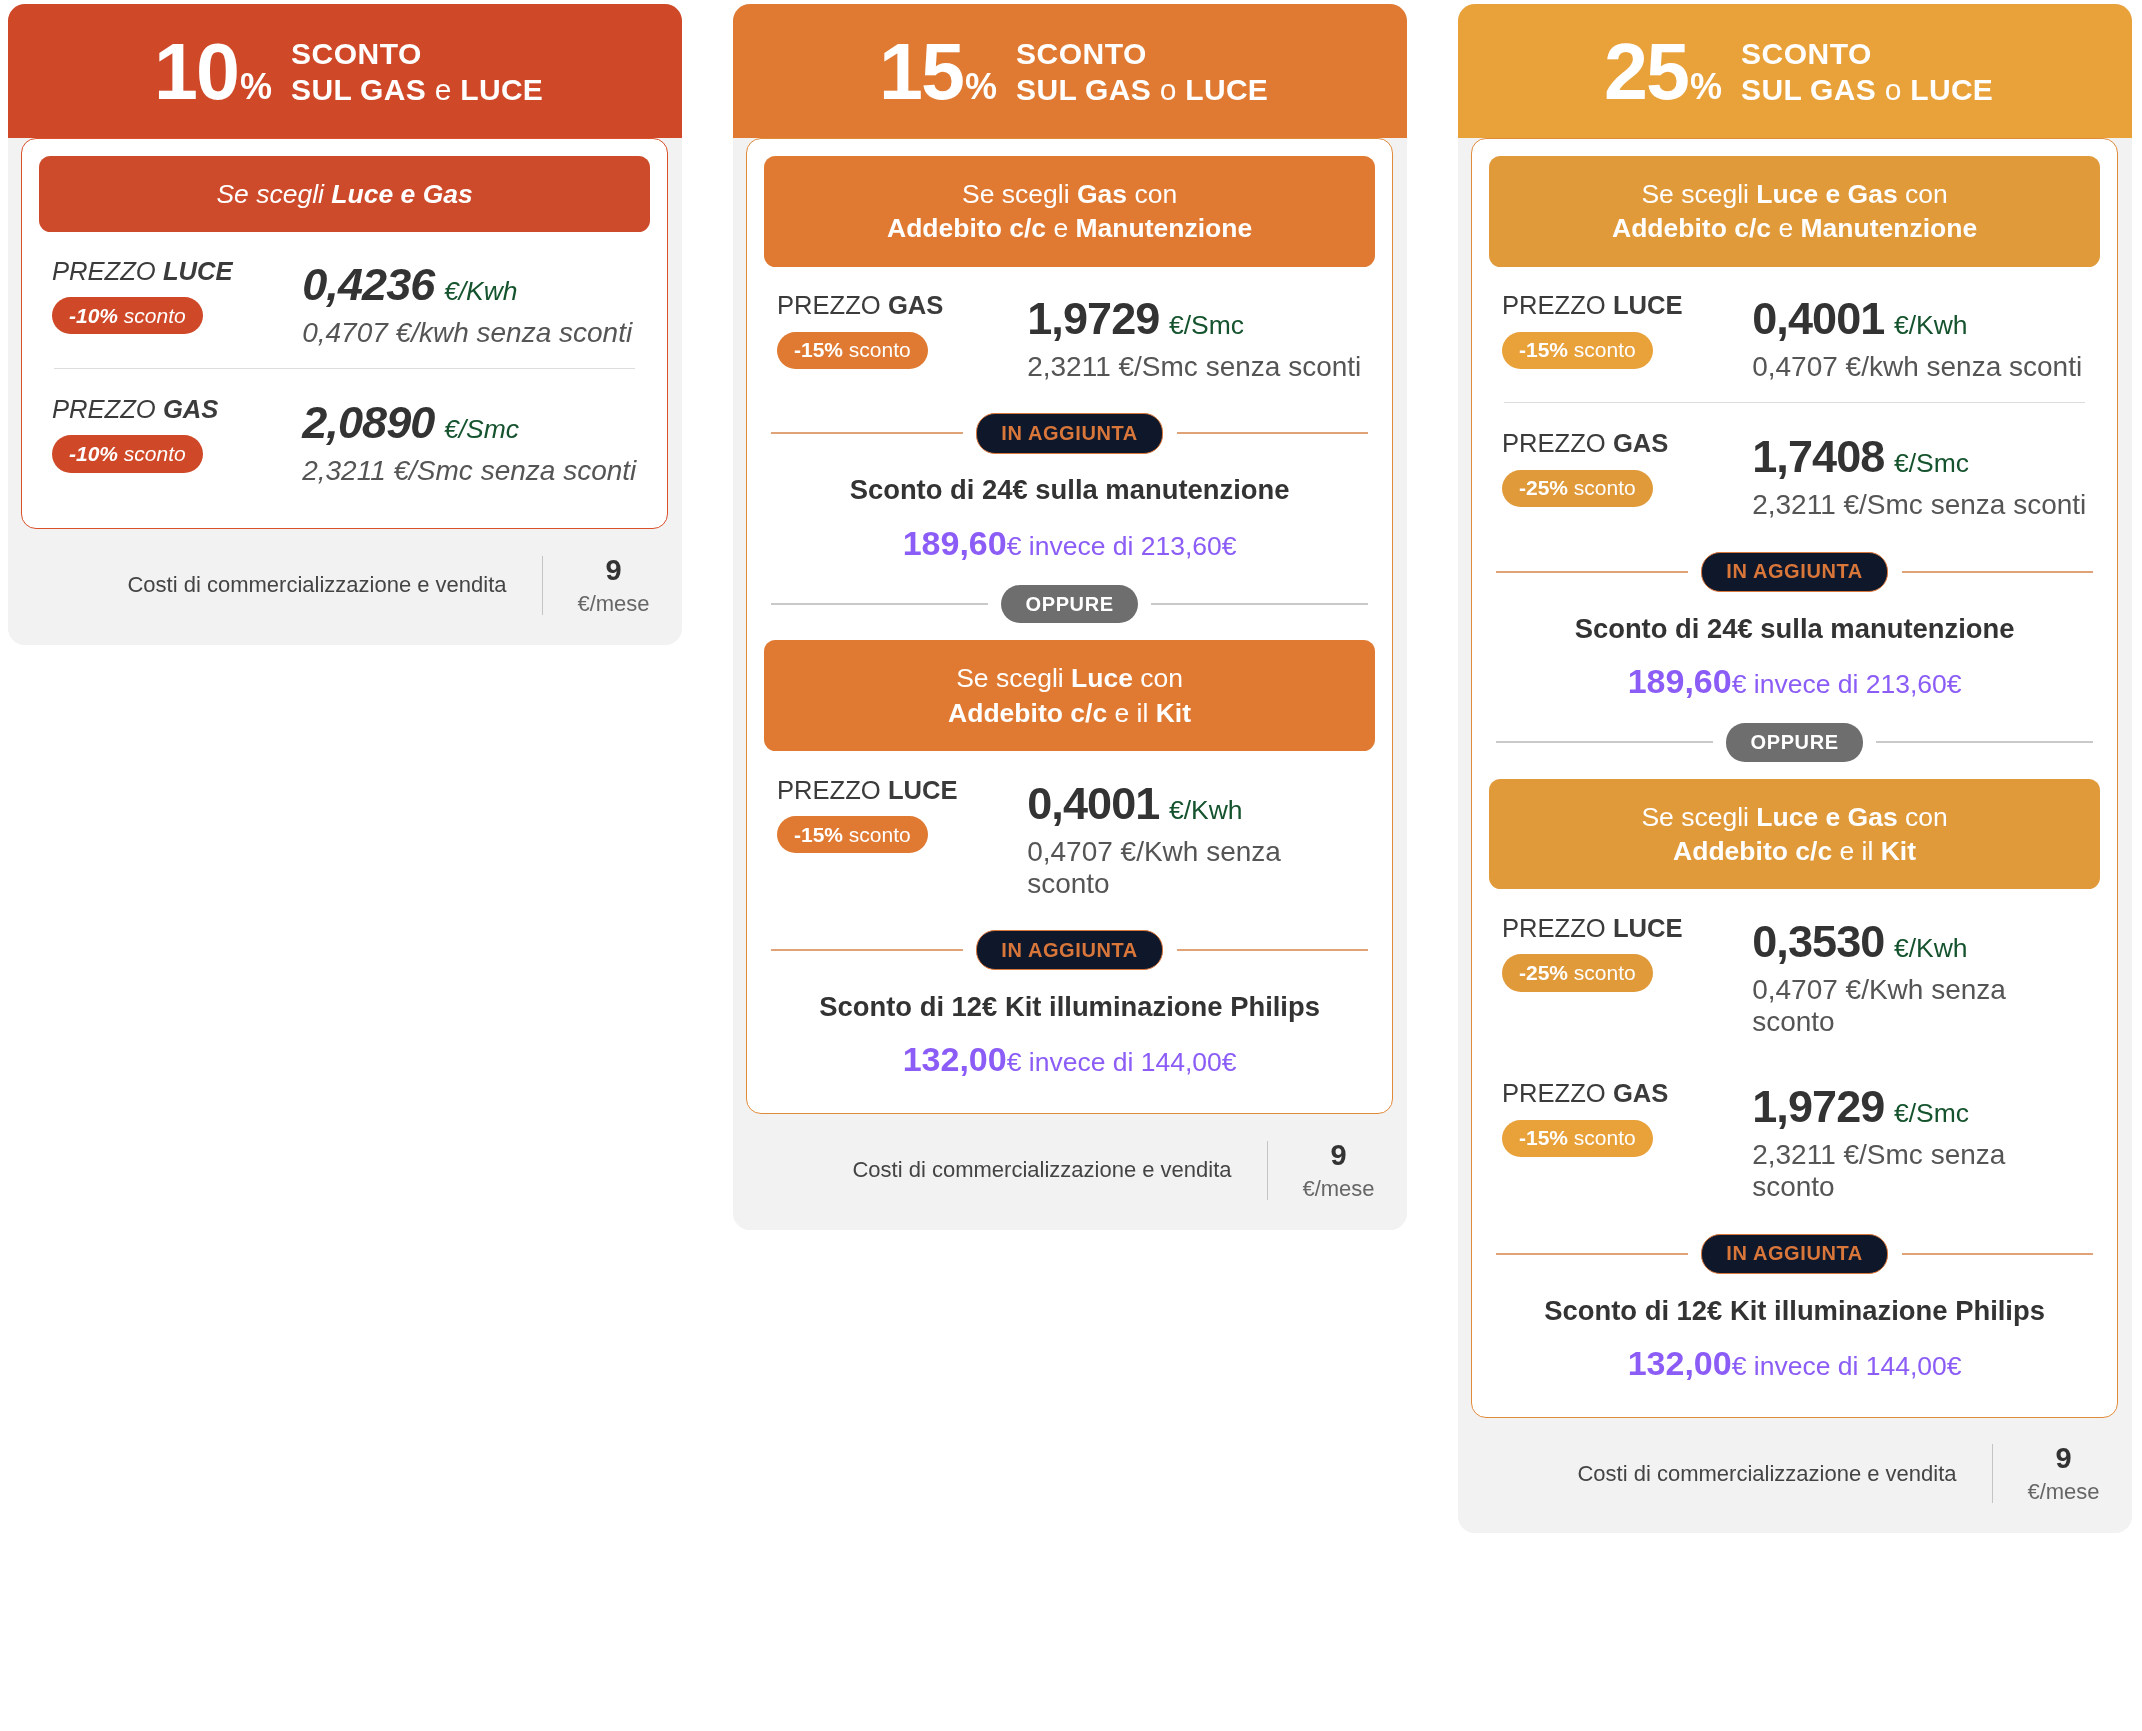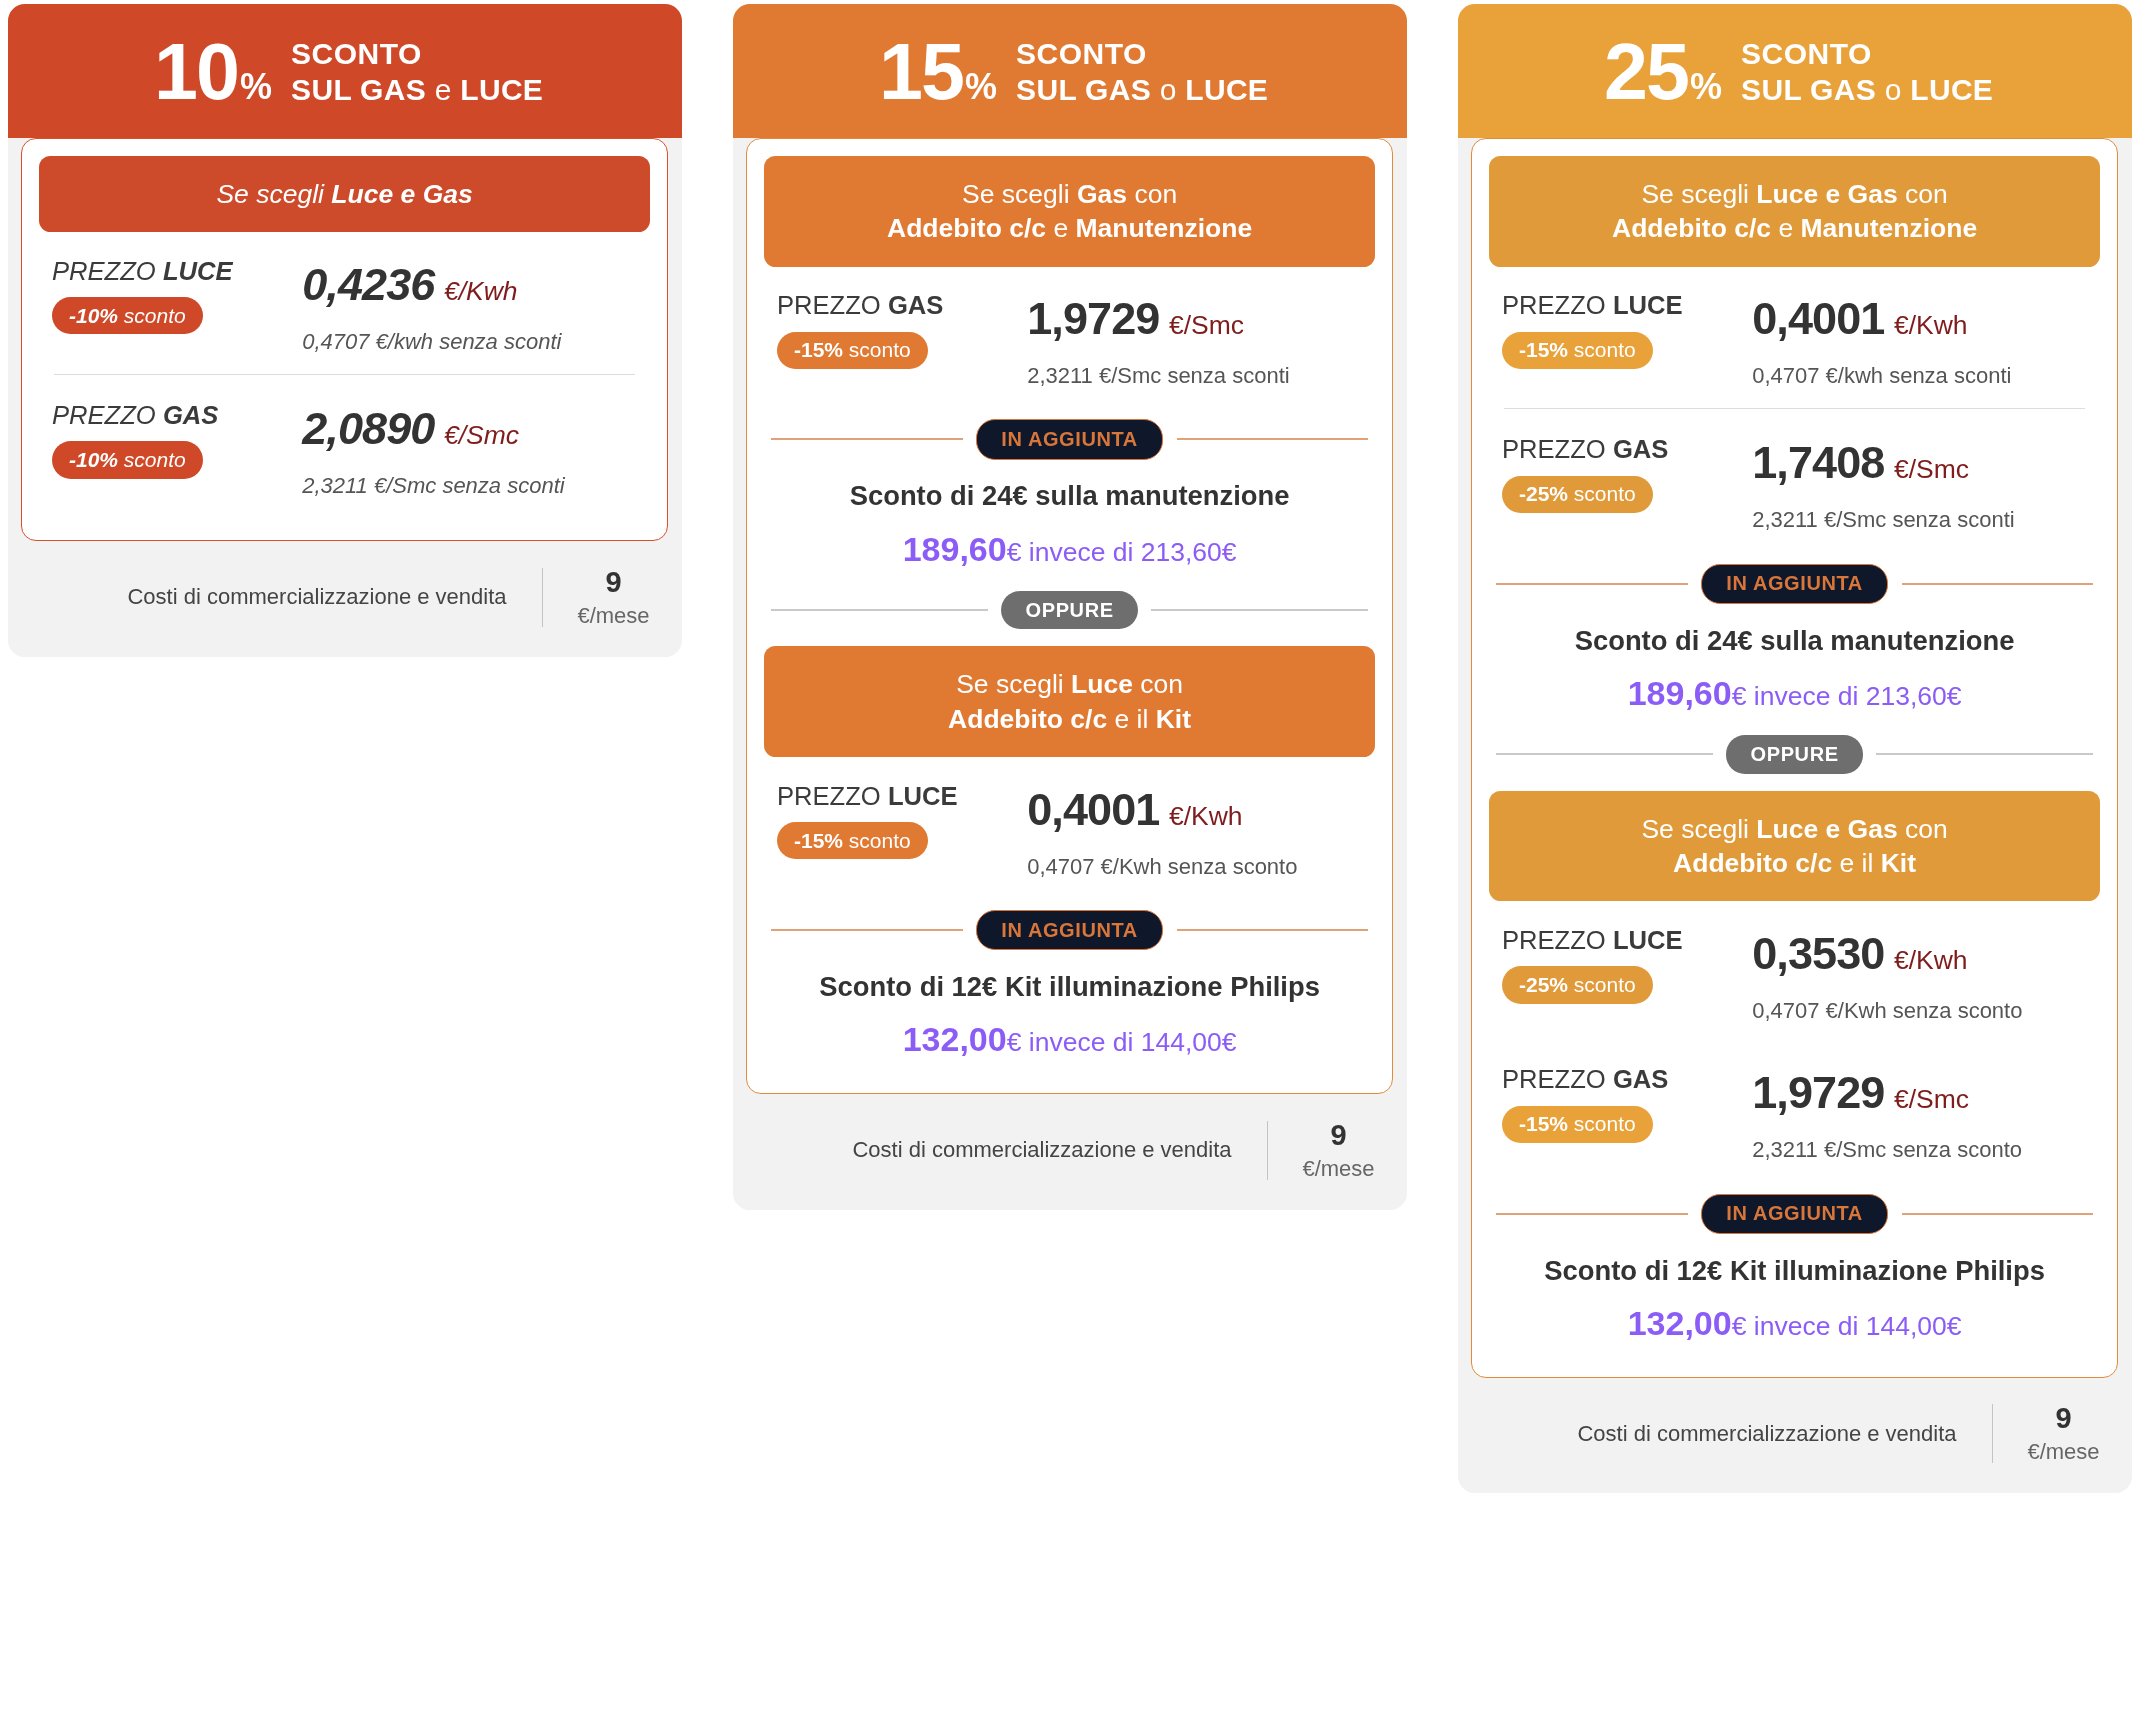--- a/index.html
+++ b/index.html
@@ -99,22 +99,22 @@
     display: flex;
     align-items: baseline;
     gap: 9.5px;
   }
   .price-value {
     font-size: 45px;
     font-weight: bold;
     color: #333;
     letter-spacing: -0.9px;
   }
-  .price-unit { font-size: 26.5px; color: #7f1d1d; }
-  .price-old { font-size: 22px; color: #555; margin-top: 18px; }
+  .price-unit { font-size: 26.5px; color: #14532d; }
+  .price-old { font-size: 28px; color: #555; margin-top: 6px; }
 
   .divider { height: 0.9px; background: #ddd; margin: 1.9px 15px; }
 
   
   .sep {
     display: flex;
     align-items: center;
     gap: 13.2px;
     margin: 13.2px 7.6px 9.5px 7.6px;
   }

